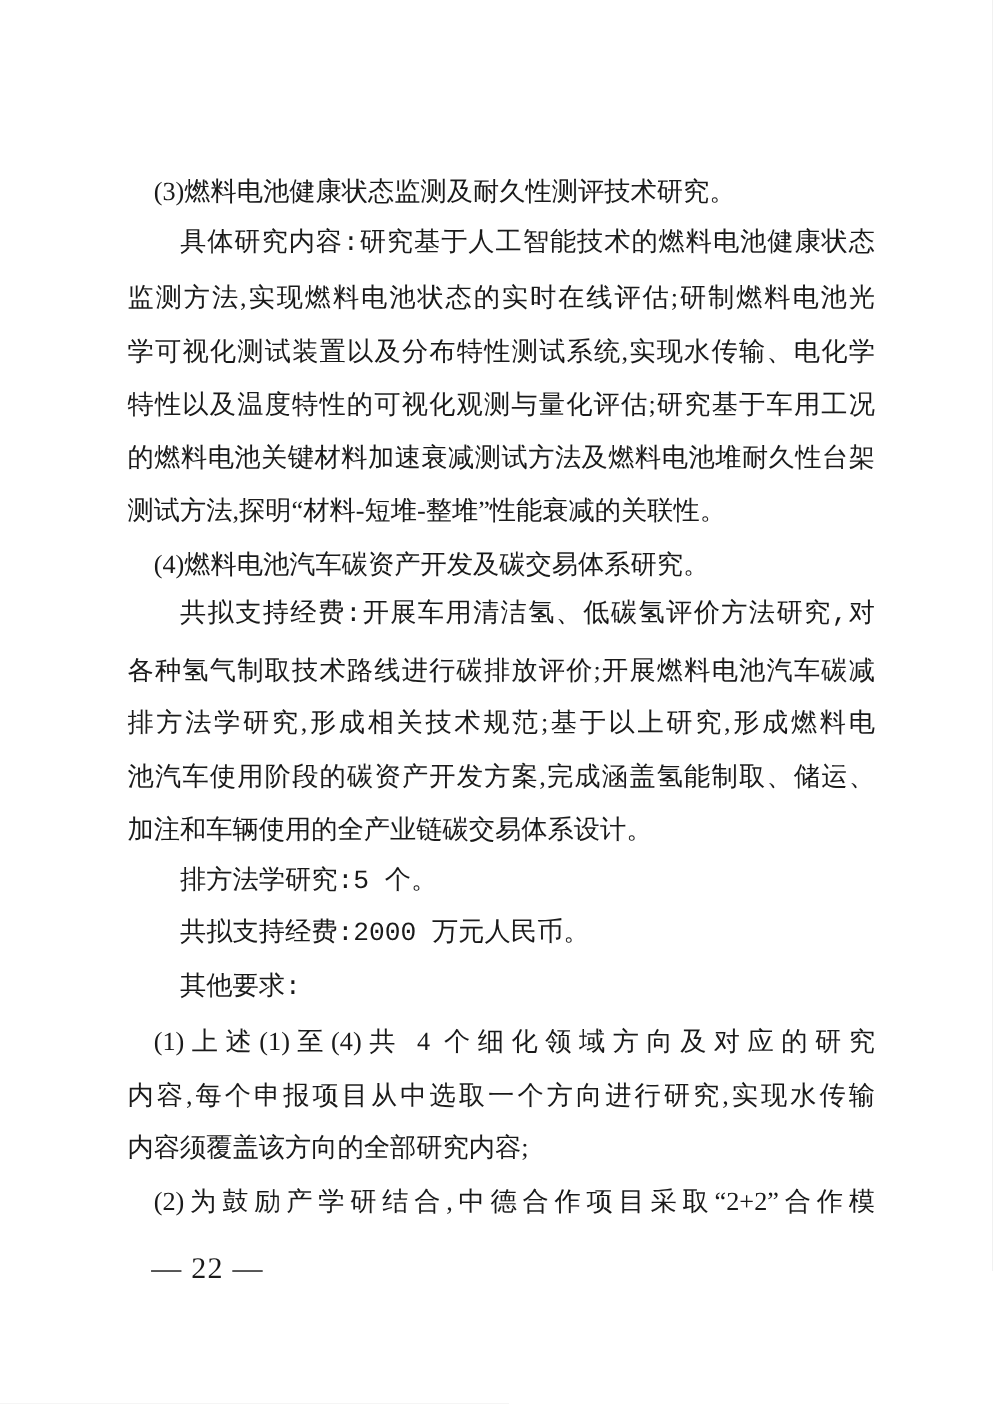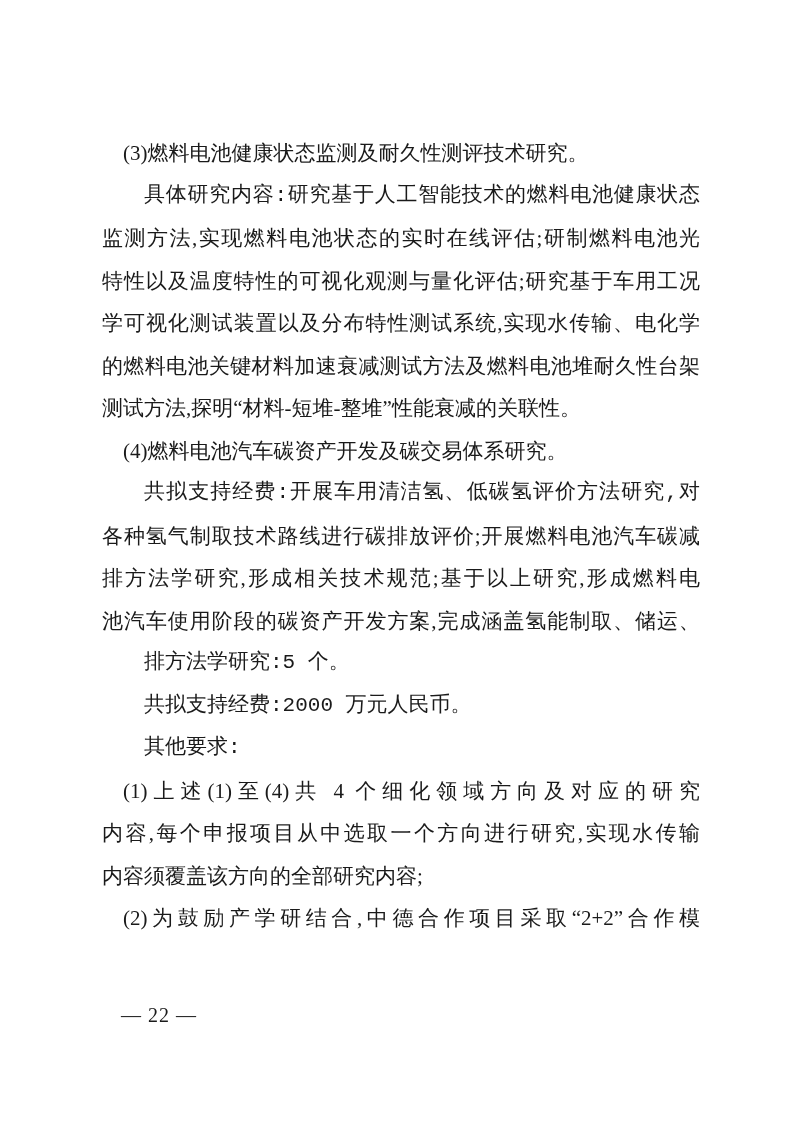--- a/index.html
+++ b/index.html
@@ -34,50 +34,51 @@
   .line.just {
     text-align: justify;
     text-align-last: justify;
   }
   .line.ind1 { text-indent: 21px; }   
   .line.ind2 { text-indent: 42px; font-family: Liberation Mono, monospace; }   
   .footer {
     position: absolute;
     left: 121px;
     top: 1002px;
-    font-size: 20px;
+    font-size: 24px;
     line-height: 26px;
     color: #1a1a1a;
     letter-spacing: 1px;
   }
 </style>
 </head>
 <body>
 
 <div class="page">
   <div class="content">
       <div class="paragraph">
         <div class="line ind1">(3)燃料电池健康状态监测及耐久性测评技术研究。</div>
       </div>
       <div class="paragraph">
         <div class="line just ind2">具体研究内容:研究基于人工智能技术的燃料电池健康状态</div>
         <div class="line just">监测方法,实现燃料电池状态的实时在线评估;研制燃料电池光</div>
+        <div class="line just">学可视化测试装置以及分布特性测试系统,实现水传输、电化学</div>
         <div class="line just">特性以及温度特性的可视化观测与量化评估;研究基于车用工况</div>
-        <div class="line just">学可视化测试装置以及分布特性测试系统,实现水传输、电化学</div>
         <div class="line just">的燃料电池关键材料加速衰减测试方法及燃料电池堆耐久性台架</div>
         <div class="line">测试方法,探明“材料-短堆-整堆”性能衰减的关联性。</div>
       </div>
       <div class="paragraph">
         <div class="line ind1">(4)燃料电池汽车碳资产开发及碳交易体系研究。</div>
       </div>
       <div class="paragraph">
         <div class="line just ind2">共拟支持经费:开展车用清洁氢、低碳氢评价方法研究,对</div>
         <div class="line just">各种氢气制取技术路线进行碳排放评价;开展燃料电池汽车碳减</div>
         <div class="line just">排方法学研究,形成相关技术规范;基于以上研究,形成燃料电</div>
         <div class="line just">池汽车使用阶段的碳资产开发方案,完成涵盖氢能制取、储运、</div>
+        <div class="line">加注和车辆使用的全产业链碳交易体系设计。</div>
       </div>
       <div class="paragraph">
         <div class="line ind2">排方法学研究:5 个。</div>
       </div>
       <div class="paragraph">
         <div class="line ind2">共拟支持经费:2000 万元人民币。</div>
       </div>
       <div class="paragraph">
         <div class="line ind2">其他要求:</div>
       </div>

